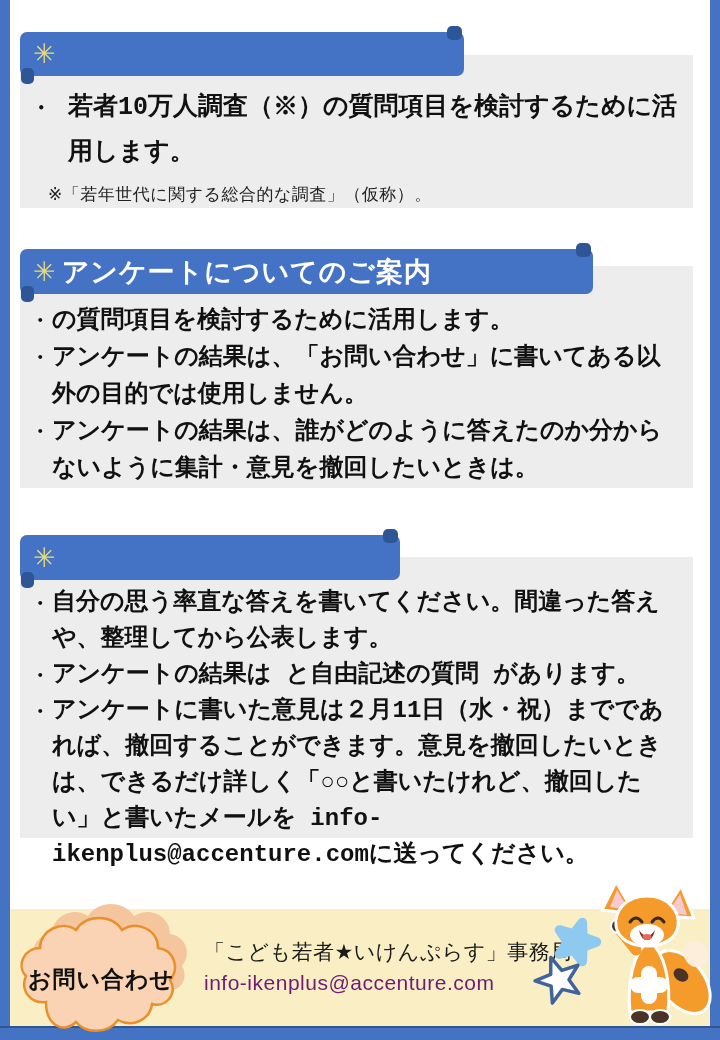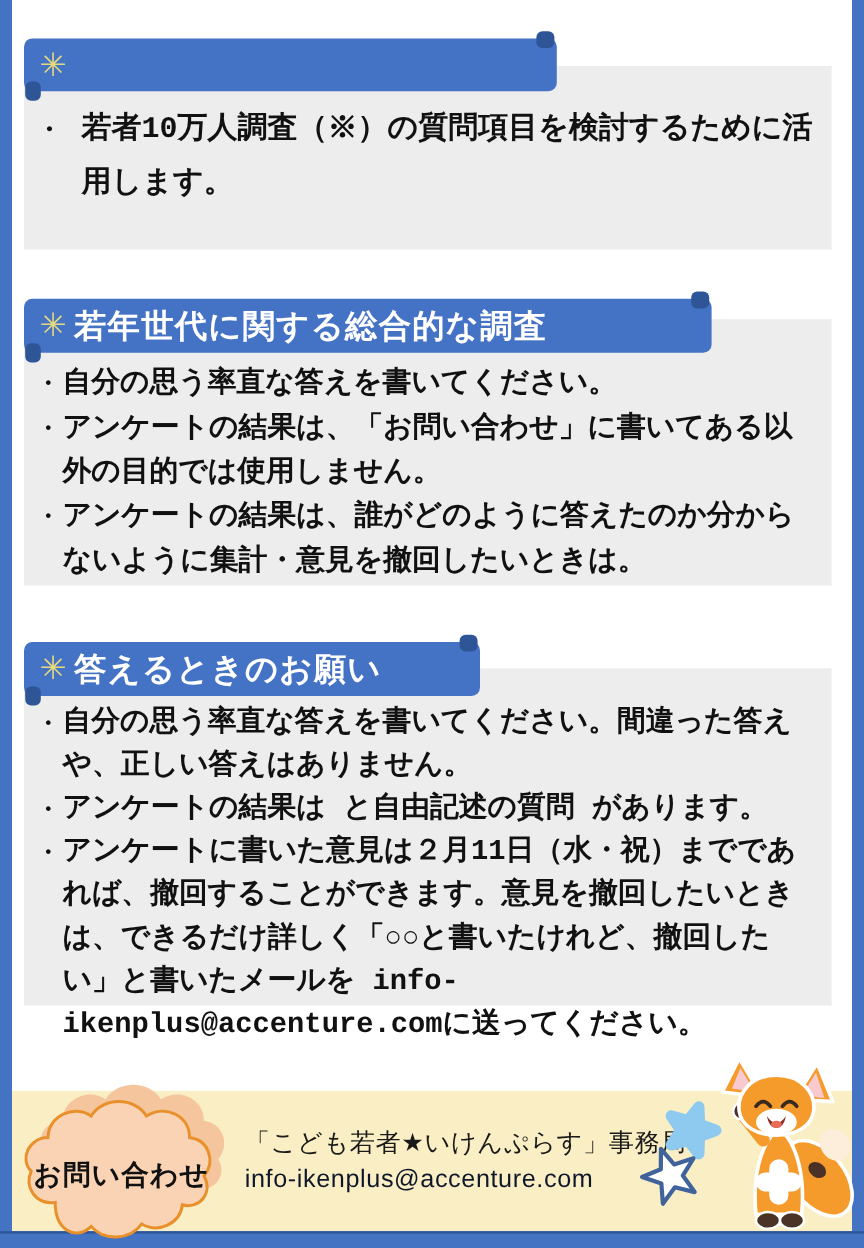--- a/index.html
+++ b/index.html
@@ -48,78 +48,78 @@
   .footnote{font-size:17px;font-weight:normal;color:#222;margin:8px 0 0 18px;letter-spacing:0.5px;}
 
   
   .footer-band{position:absolute;left:10px;top:909px;width:700px;height:117px;background:#FAEFC4;z-index:1;}
   .cloud-wrap{position:absolute;left:12px;top:898px;width:184px;height:142px;z-index:3;}
   .contact-label{
     position:absolute;left:26px;top:948px;width:150px;text-align:center;
     font-size:23px;font-weight:bold;color:#111;z-index:4;letter-spacing:1px;margin-top:16px;
   }
   .org-name{position:absolute;left:204px;top:938px;width:370px;font-size:21px;color:#1a1a1a;z-index:3;letter-spacing:0.5px;}
-  .contact-email{position:absolute;left:204px;top:971px;width:370px;font-size:21px;color:#0f172a;z-index:3;letter-spacing:0.5px;}
+  .contact-email{position:absolute;left:204px;top:971px;width:370px;font-size:21px;color:#701a75;z-index:3;letter-spacing:0.5px;}
   .star-blue{position:absolute;left:546px;top:912px;z-index:3;}
   .star-white{position:absolute;left:530px;top:950px;z-index:4;}
   .fox{position:absolute;left:588px;top:880px;z-index:4;}
 </style>
 </head>
 <body>
 
 <div class="border-strip border-left"></div>
 <div class="border-strip border-right"></div>
 <div class="border-strip border-bottom"></div>
 
 <div class="panel panel-1">
   <div class="bullet">
     <span class="mk">・</span>
     <span class="txt">若者10万人調査（※）の質問項目を検討するために活用します。</span>
   </div>
+  <div class="footnote">※「若年世代に関する総合的な調査」（仮称）。</div>
 </div>
 <div class="badge badge-1">
   <span class="asterisk">✳</span>
 </div>
 
 <div class="panel panel-2">
   <div class="bullet">
     <span class="mk">・</span>
-    <span class="txt">自分の思う率直な答えを書いてください。</span>
+    <span class="txt">の質問項目を検討するために活用します。</span>
   </div>
   <div class="bullet">
     <span class="mk">・</span>
     <span class="txt">アンケートの結果は、「お問い合わせ」に書いてある以外の目的では使用しません。</span>
   </div>
   <div class="bullet">
     <span class="mk">・</span>
     <span class="txt">アンケートの結果は、誰がどのように答えたのか分からないように集計・意見を撤回したいときは。</span>
   </div>
 </div>
 <div class="badge badge-2">
   <span class="asterisk">✳</span>
-  <span>若年世代に関する総合的な調査</span>
+  <span>アンケートについてのご案内</span>
 </div>
 
 <div class="panel panel-3">
   <div class="bullet">
     <span class="mk">・</span>
-    <span class="txt">自分の思う率直な答えを書いてください。間違った答えや、正しい答えはありません。</span>
+    <span class="txt">自分の思う率直な答えを書いてください。間違った答えや、整理してから公表します。</span>
   </div>
   <div class="bullet">
     <span class="mk">・</span>
     <span class="txt">アンケートの結果は と自由記述の質問 があります。</span>
   </div>
   <div class="bullet">
     <span class="mk">・</span>
     <span class="txt">アンケートに書いた意見は２月11日（水・祝）までであれば、撤回することができます。意見を撤回したいときは、できるだけ詳しく「○○と書いたけれど、撤回したい」と書いたメールを info-ikenplus@accenture.comに送ってください。</span>
   </div>
 </div>
 <div class="badge badge-3">
   <span class="asterisk">✳</span>
-  <span>答えるときのお願い</span>
 </div>
 
 <div class="footer-band"></div>
 
 <div class="cloud-wrap">
   <svg width="184" height="142" viewBox="0 0 184 142">
     <g transform="translate(14,-8)">
       <path fill="#F5C69E" d="M32 98 C16 100 6 86 12 72 C2 62 10 44 26 44 C26 26 48 16 62 26 C72 10 98 10 108 26 C124 16 144 26 144 44 C160 46 166 64 156 76 C164 90 152 104 138 100 C136 116 118 124 104 116 C94 130 72 130 62 118 C50 130 32 122 32 98 Z"></path>
     </g>
     <g transform="translate(2,6)">

